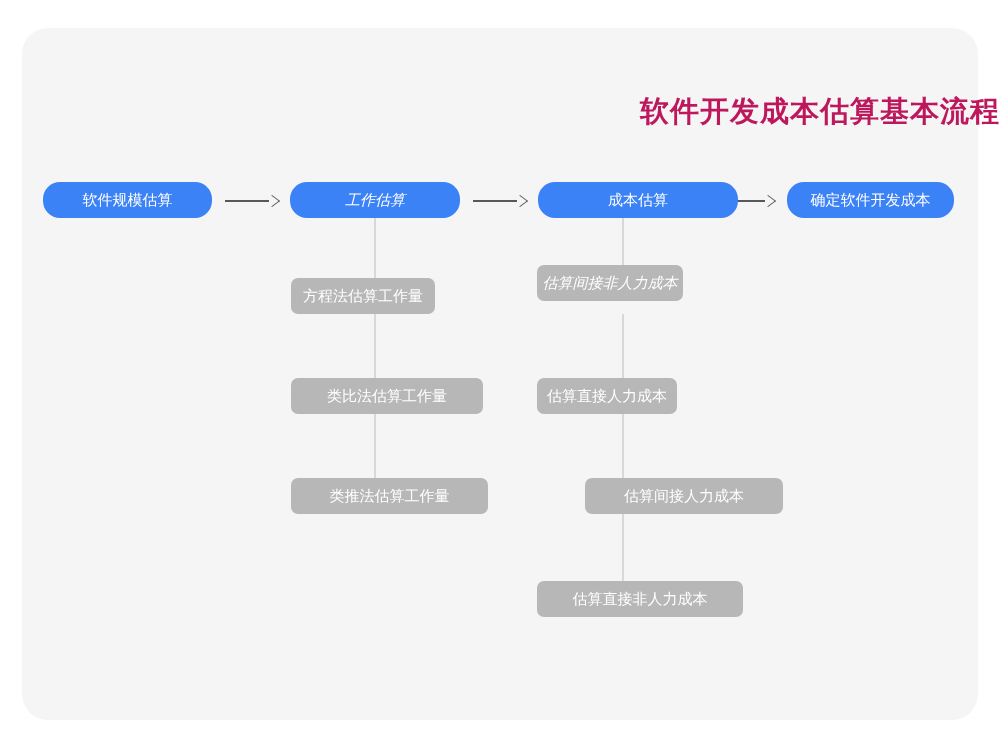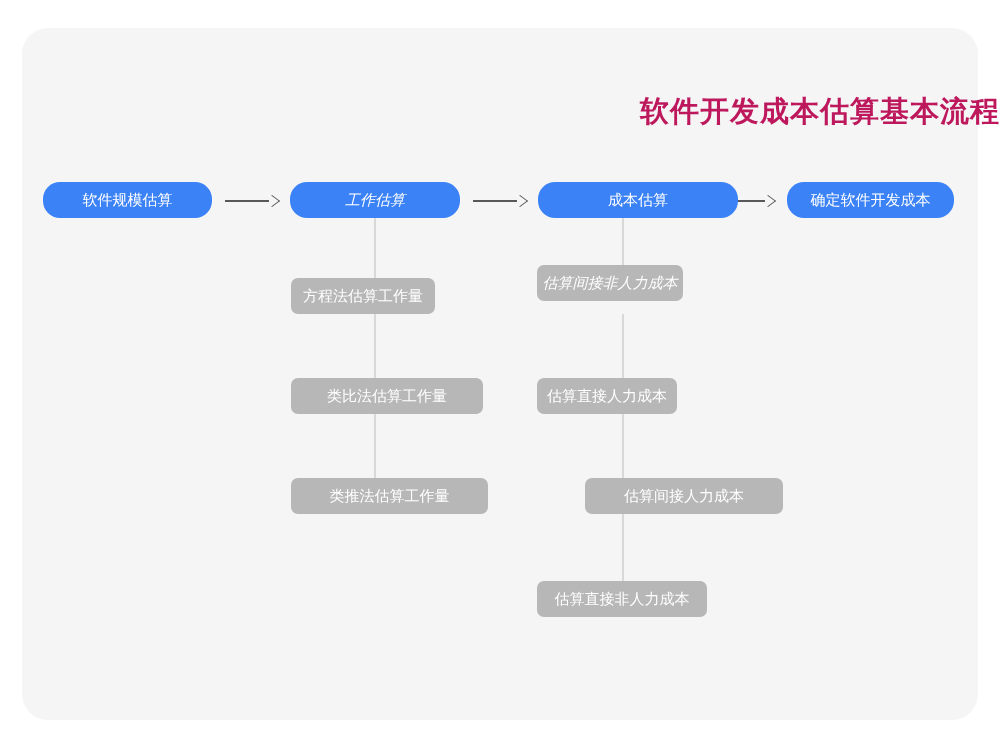--- a/index.html
+++ b/index.html
@@ -139,14 +139,14 @@
   </div>
 <div id="work-layer">
     <div class="sub-box" style="left: 291px; top: 278px; width: 144px;">方程法估算工作量</div>
     <div class="sub-box" style="left: 291px; top: 378px; width: 192px;">类比法估算工作量</div>
     <div class="sub-box" style="left: 291px; top: 478px; width: 197px;">类推法估算工作量</div>
   </div>
 <div id="cost-layer">
     <div class="sub-box" style="left: 537px; top: 265px; width: 146px; font-style: italic;">估算间接非人力成本</div>
     <div class="sub-box" style="left: 537px; top: 378px; width: 140px;">估算直接人力成本</div>
     <div class="sub-box" style="left: 537px; top: 478px; width: 198px; margin-left: 48px;">估算间接人力成本</div>
-    <div class="sub-box" style="left: 537px; top: 581px; width: 170px;">估算直接非人力成本</div>
+    <div class="sub-box" style="left: 537px; top: 581px; width: 206px;">估算直接非人力成本</div>
   </div>
 
 </body></html>

